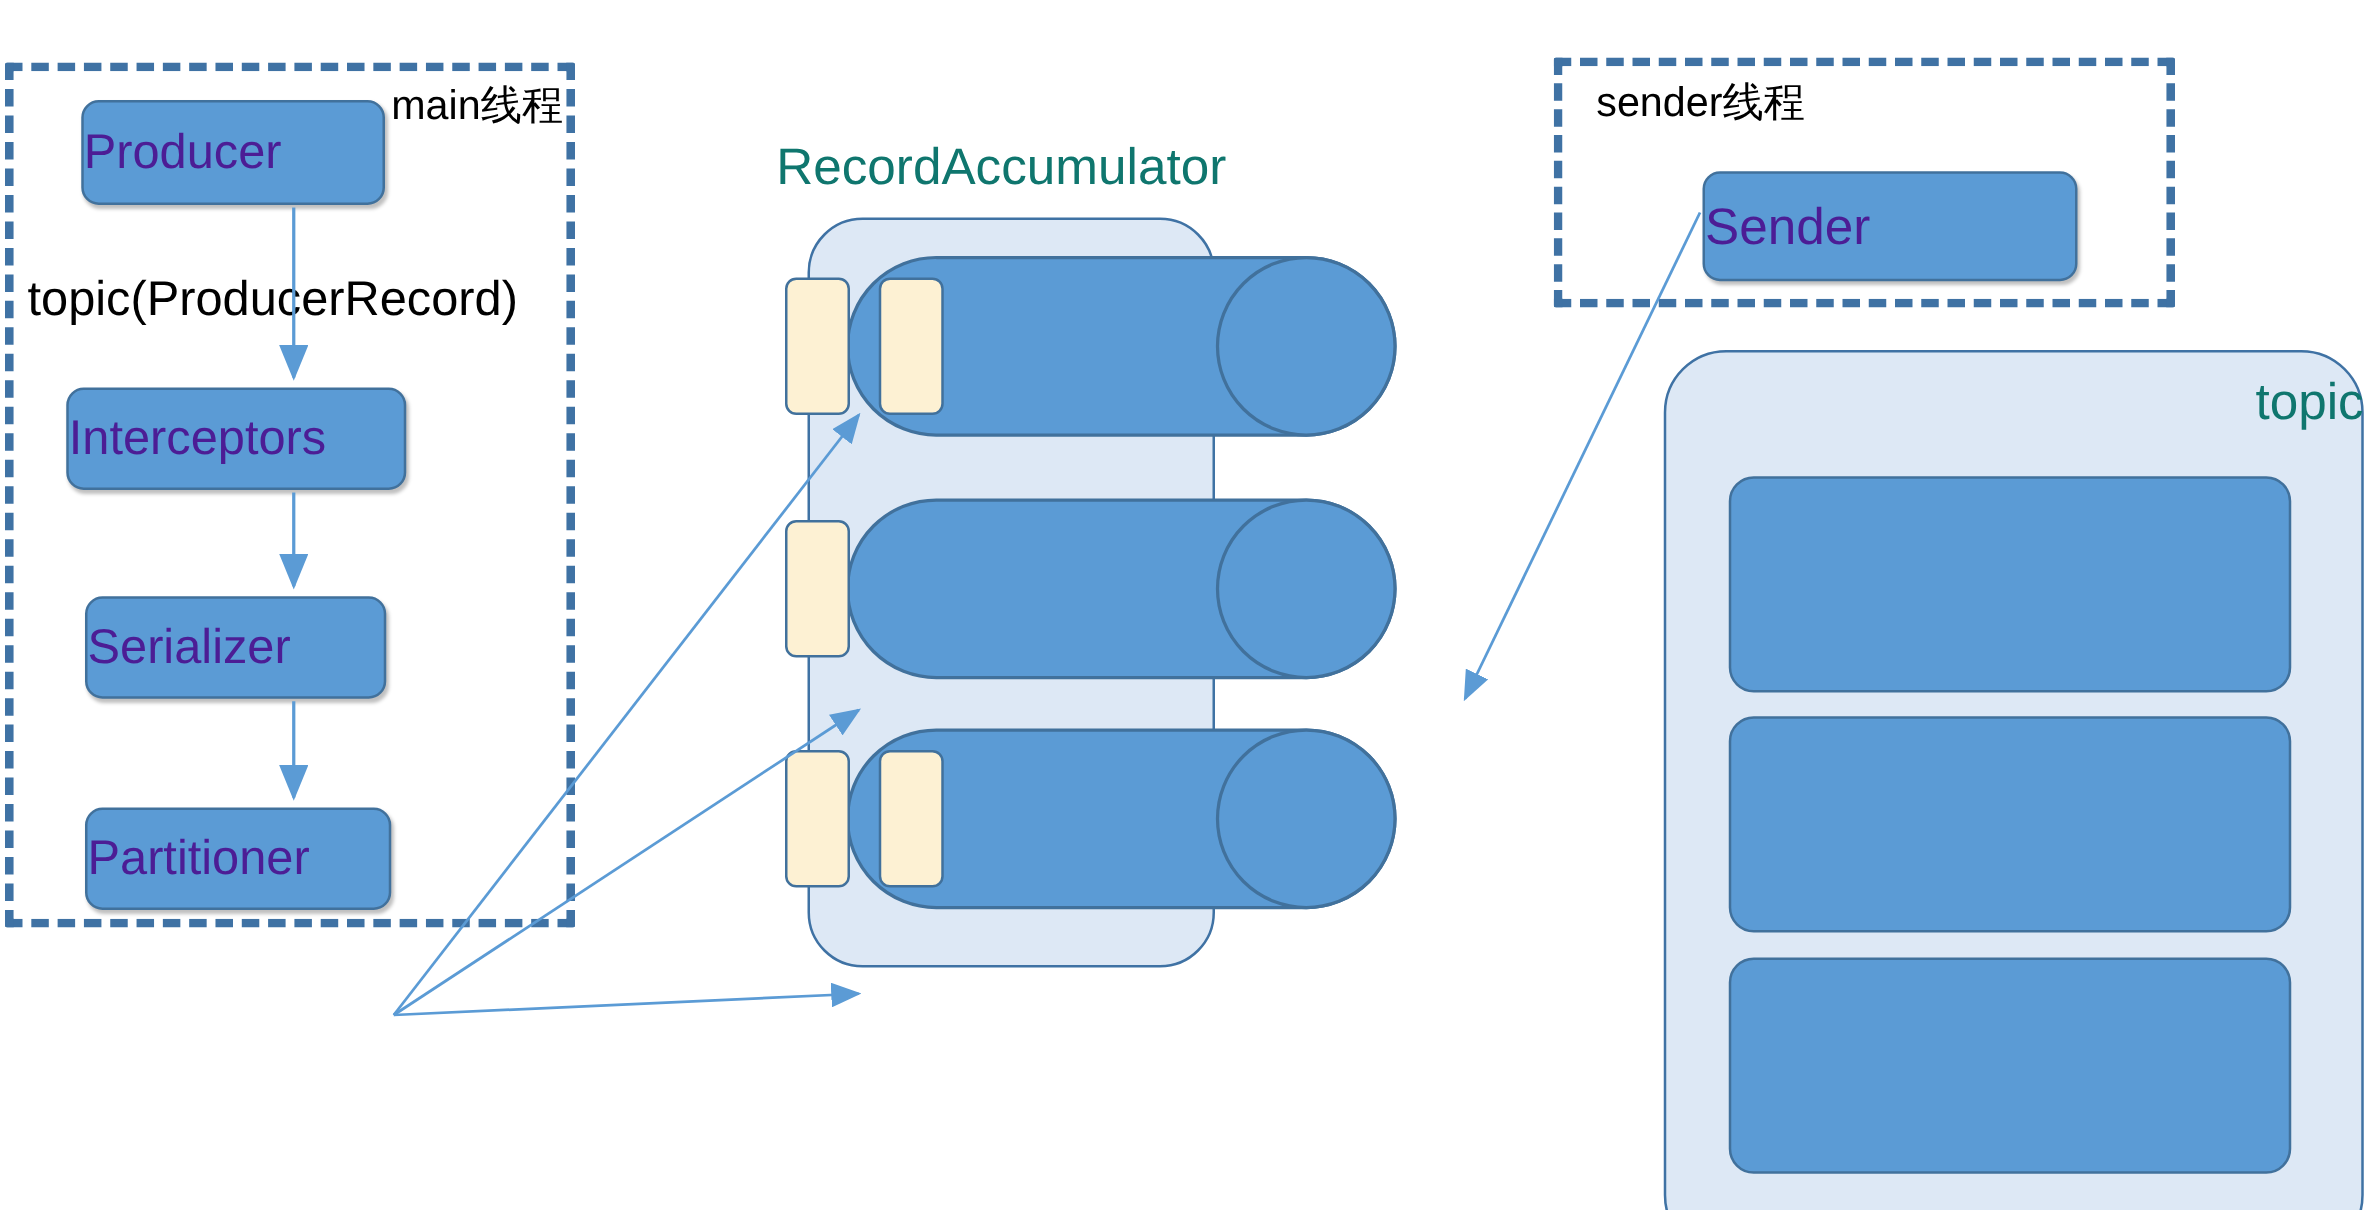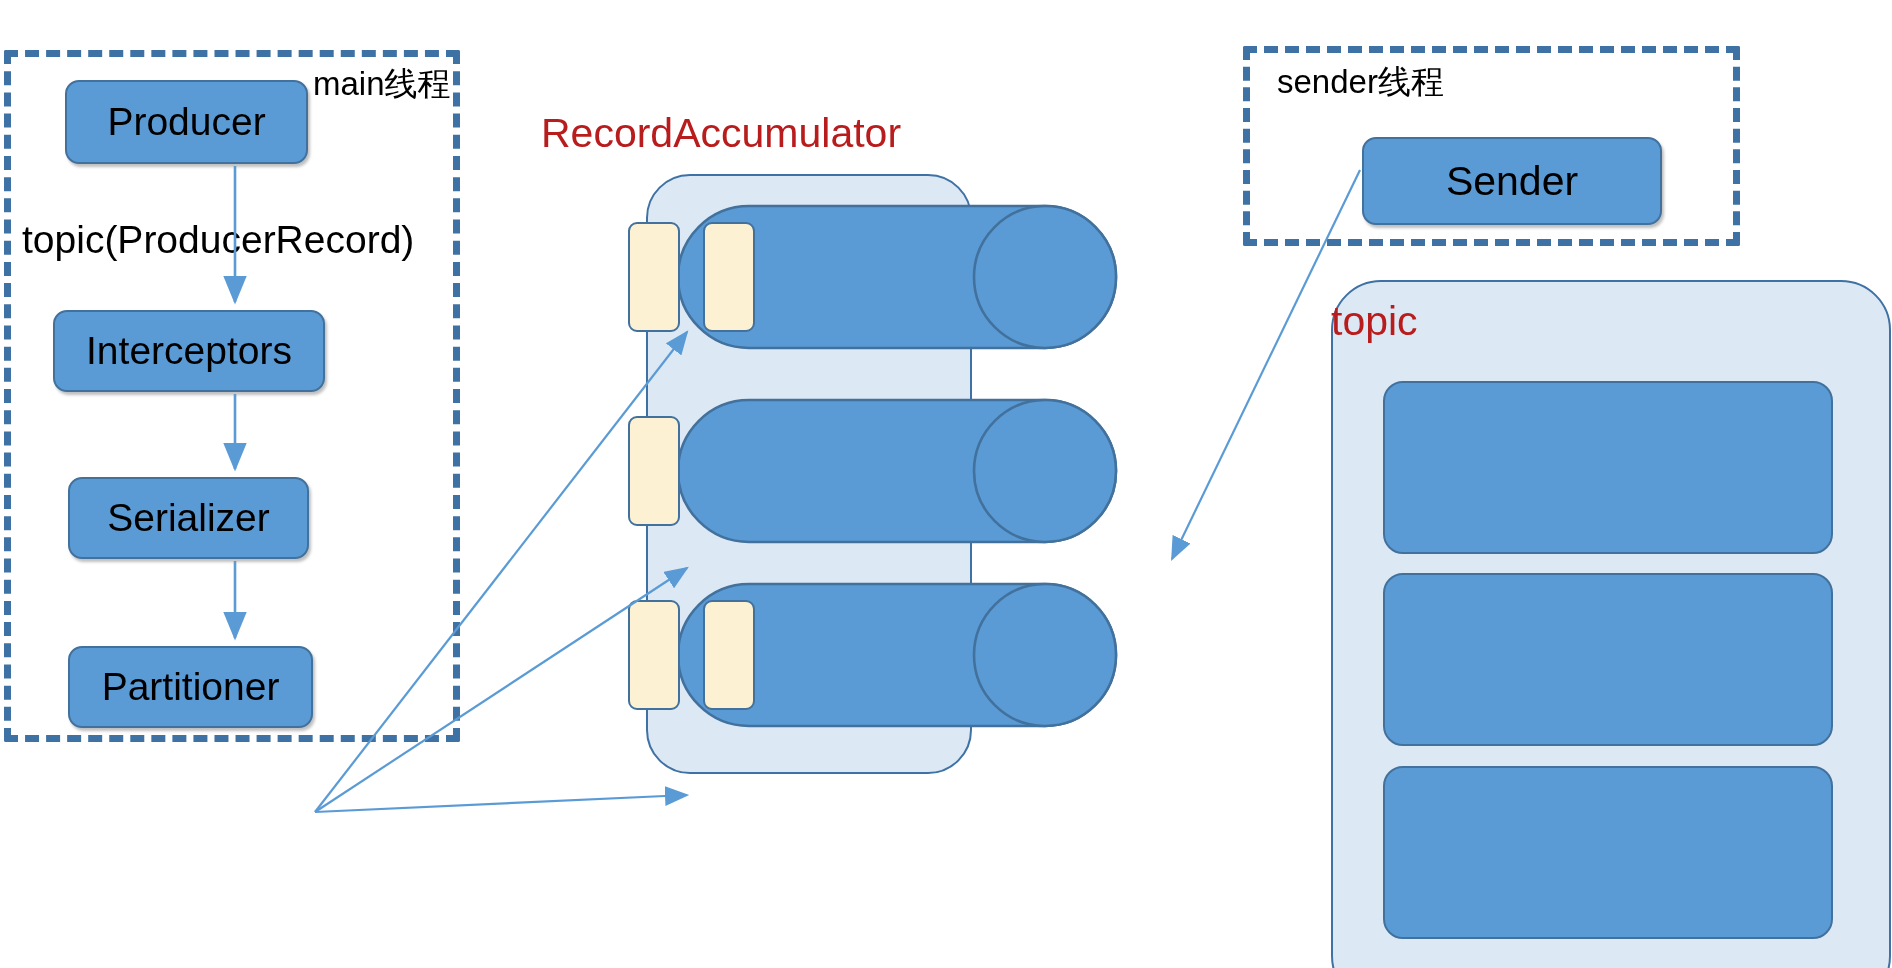--- a/index.html
+++ b/index.html
@@ -23,40 +23,40 @@
     font-weight:400;
   }
 
   
   .proc-box{
     position:absolute;
     box-sizing:border-box;
     background:#5B9BD5;
     border:2px solid #41719C;
     border-radius:14px;
-    color:#000000;
-    display:flex;align-items:center;justify-content:center;
+    color:#4c1d95;
+    display:flex;align-items:center;
     white-space:nowrap;
     box-shadow:2px 3px 3px rgba(0,0,0,0.25);
   }
 
   
   .text-label{
     position:absolute;color:#000;white-space:nowrap;
   }
 
   
   .panel{
     position:absolute;box-sizing:border-box;
     background:#DDE8F5;
     border:2px solid #3F72A4;
     border-radius:40px;
   }
   .panel-title{
-    position:absolute;color:#b91c1c;white-space:nowrap;text-align:left;
+    position:absolute;color:#0f766e;white-space:nowrap;text-align:right;
   }
 
   
   .cyl{
     position:absolute;
   }
   .cyl svg{display:block;overflow:visible;}
 
   
   .chip{

